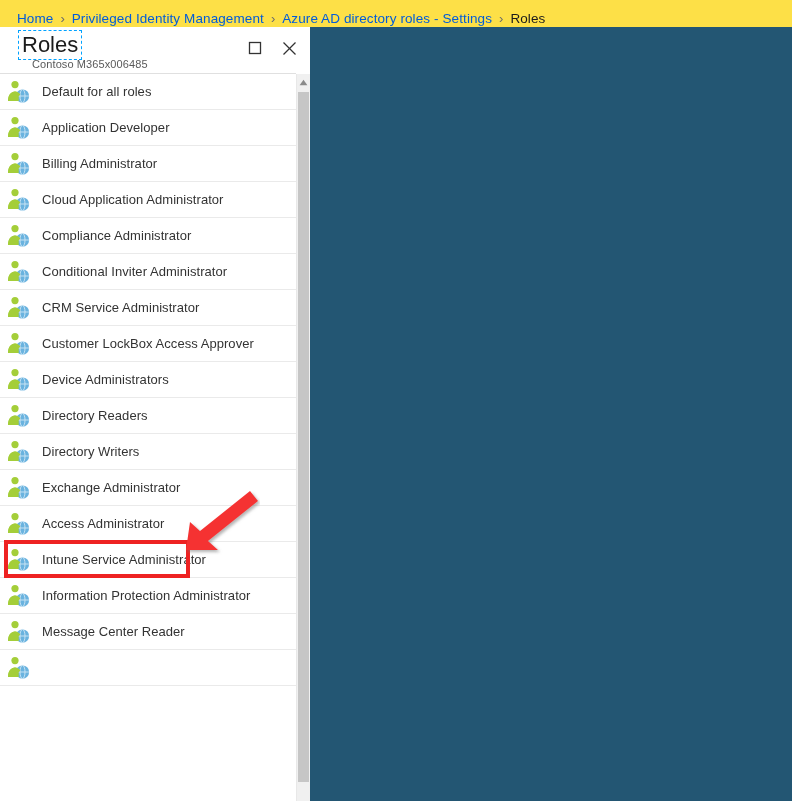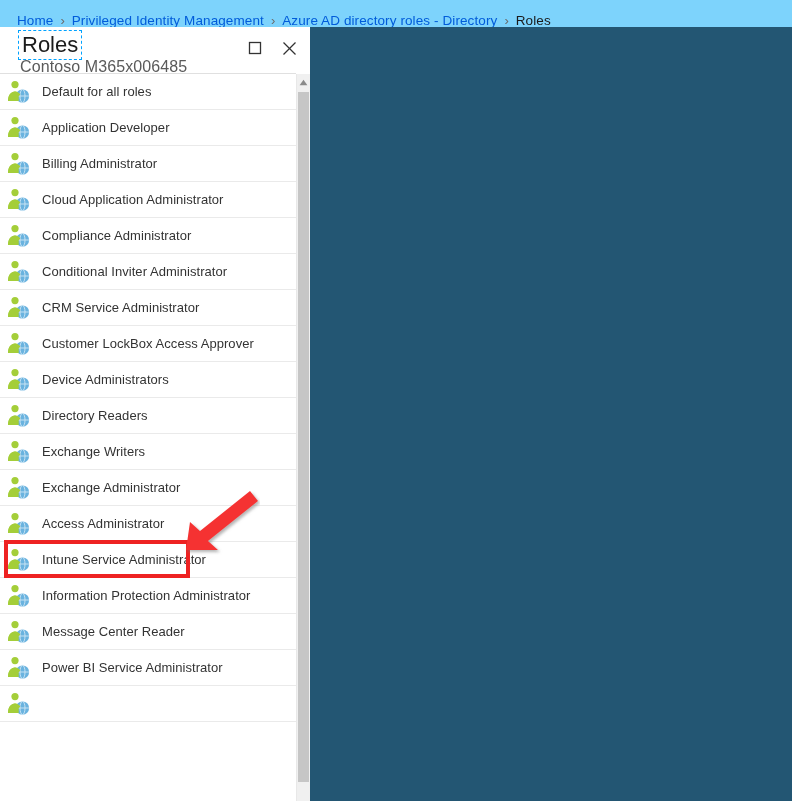--- a/index.html
+++ b/index.html
@@ -14,22 +14,22 @@
     overflow: hidden;
     position: relative;
   }
 
   
   #breadcrumb-bar {
     position: absolute;
     left: 0; top: 0;
     width: 792px;
     height: 41px;
-    background: #7dd3fc;
-    border-bottom: 1px solid #0f766e;
+    background: #fde047;
+    border-bottom: 5px solid #0f766e;
     display: flex;
     align-items: center;
     padding-left: 17px;
     box-sizing: border-box;
     white-space: nowrap;
   }
   .crumb {
     font-size: 13.5px;
     color: #015cda;
     letter-spacing: 0.1px;
@@ -77,23 +77,23 @@
     top: 3px;
     font-size: 22px;
     color: #1b1b1b;
     font-weight: 400;
     line-height: 26px;
     padding: 1px 3px;
     border: 1px dashed #00a2ff;
   }
   #blade-subtitle {
     position: absolute;
-    left: 20px;
+    left: 32px;
     top: 31px;
-    font-size: 16px;
+    font-size: 11px;
     color: #5a5a5a;
     letter-spacing: 0.1px;
   }
   .blade-cmd {
     position: absolute;
     top: 8px;
     width: 26px;
     height: 26px;
     display: flex;
     align-items: center;
@@ -208,21 +208,21 @@
   }
 </style>
 </head>
 <body>
 
 <div id="breadcrumb-bar">
     <span class="crumb">Home</span>
     <span class="crumb-sep">›</span>
     <span class="crumb">Privileged Identity Management</span>
     <span class="crumb-sep">›</span>
-    <span class="crumb">Azure AD directory roles - Directory</span>
+    <span class="crumb">Azure AD directory roles - Settings</span>
     <span class="crumb-sep">›</span>
     <span class="crumb current">Roles</span>
   </div>
 
 <div id="azure-backdrop"></div>
 
 <div id="roles-blade">
 
   <div id="blade-header">
     <div id="blade-title">Roles</div>
@@ -380,21 +380,21 @@
           <svg class="role-icon" viewBox="0 0 26 26">
             <circle cx="9" cy="5.6" r="3.6" fill="#a4ce39"></circle>
             <path d="M2 22 C2 15.8 5.2 12.4 9 12.4 C12.8 12.4 16 15.8 16 22 Z" fill="#a4ce39"></path>
             <circle cx="16.5" cy="17" r="6.6" fill="#d9ecf7"></circle>
             <path d="M16.5 10.4 a6.6 6.6 0 0 1 0 13.2 a6.6 6.6 0 0 1 0 -13.2 Z" fill="none"></path>
             <circle cx="16.5" cy="17" r="6.6" fill="#4aa3d8" opacity="0.78"></circle>
             <ellipse cx="16.5" cy="17" rx="2.5" ry="6.6" fill="none" stroke="#cfe7f5" stroke-width="0.9"></ellipse>
             <line x1="9.9" y1="17" x2="23.1" y2="17" stroke="#cfe7f5" stroke-width="0.9"></line>
             <path d="M2 22 C2 15.8 5.2 12.4 9 12.4 C11.1 12.4 13 13.5 14.3 15.4 C13.6 16 13.1 16.6 12.7 17.3 L12.7 22 Z" fill="#a4ce39"></path>
           </svg>
-          <span class="role-label">Exchange Writers</span>
+          <span class="role-label">Directory Writers</span>
         </div>
         <div class="role-row">
           <svg class="role-icon" viewBox="0 0 26 26">
             <circle cx="9" cy="5.6" r="3.6" fill="#a4ce39"></circle>
             <path d="M2 22 C2 15.8 5.2 12.4 9 12.4 C12.8 12.4 16 15.8 16 22 Z" fill="#a4ce39"></path>
             <circle cx="16.5" cy="17" r="6.6" fill="#d9ecf7"></circle>
             <path d="M16.5 10.4 a6.6 6.6 0 0 1 0 13.2 a6.6 6.6 0 0 1 0 -13.2 Z" fill="none"></path>
             <circle cx="16.5" cy="17" r="6.6" fill="#4aa3d8" opacity="0.78"></circle>
             <ellipse cx="16.5" cy="17" rx="2.5" ry="6.6" fill="none" stroke="#cfe7f5" stroke-width="0.9"></ellipse>
             <line x1="9.9" y1="17" x2="23.1" y2="17" stroke="#cfe7f5" stroke-width="0.9"></line>
@@ -446,33 +446,20 @@
             <circle cx="9" cy="5.6" r="3.6" fill="#a4ce39"></circle>
             <path d="M2 22 C2 15.8 5.2 12.4 9 12.4 C12.8 12.4 16 15.8 16 22 Z" fill="#a4ce39"></path>
             <circle cx="16.5" cy="17" r="6.6" fill="#d9ecf7"></circle>
             <path d="M16.5 10.4 a6.6 6.6 0 0 1 0 13.2 a6.6 6.6 0 0 1 0 -13.2 Z" fill="none"></path>
             <circle cx="16.5" cy="17" r="6.6" fill="#4aa3d8" opacity="0.78"></circle>
             <ellipse cx="16.5" cy="17" rx="2.5" ry="6.6" fill="none" stroke="#cfe7f5" stroke-width="0.9"></ellipse>
             <line x1="9.9" y1="17" x2="23.1" y2="17" stroke="#cfe7f5" stroke-width="0.9"></line>
             <path d="M2 22 C2 15.8 5.2 12.4 9 12.4 C11.1 12.4 13 13.5 14.3 15.4 C13.6 16 13.1 16.6 12.7 17.3 L12.7 22 Z" fill="#a4ce39"></path>
           </svg>
           <span class="role-label">Message Center Reader</span>
-        </div>
-        <div class="role-row">
-          <svg class="role-icon" viewBox="0 0 26 26">
-            <circle cx="9" cy="5.6" r="3.6" fill="#a4ce39"></circle>
-            <path d="M2 22 C2 15.8 5.2 12.4 9 12.4 C12.8 12.4 16 15.8 16 22 Z" fill="#a4ce39"></path>
-            <circle cx="16.5" cy="17" r="6.6" fill="#d9ecf7"></circle>
-            <path d="M16.5 10.4 a6.6 6.6 0 0 1 0 13.2 a6.6 6.6 0 0 1 0 -13.2 Z" fill="none"></path>
-            <circle cx="16.5" cy="17" r="6.6" fill="#4aa3d8" opacity="0.78"></circle>
-            <ellipse cx="16.5" cy="17" rx="2.5" ry="6.6" fill="none" stroke="#cfe7f5" stroke-width="0.9"></ellipse>
-            <line x1="9.9" y1="17" x2="23.1" y2="17" stroke="#cfe7f5" stroke-width="0.9"></line>
-            <path d="M2 22 C2 15.8 5.2 12.4 9 12.4 C11.1 12.4 13 13.5 14.3 15.4 C13.6 16 13.1 16.6 12.7 17.3 L12.7 22 Z" fill="#a4ce39"></path>
-          </svg>
-          <span class="role-label">Power BI Service Administrator</span>
         </div>
         <div class="role-row">
           <svg class="role-icon" viewBox="0 0 26 26">
             <circle cx="9" cy="5.6" r="3.6" fill="#a4ce39"></circle>
             <path d="M2 22 C2 15.8 5.2 12.4 9 12.4 C12.8 12.4 16 15.8 16 22 Z" fill="#a4ce39"></path>
             <circle cx="16.5" cy="17" r="6.6" fill="#d9ecf7"></circle>
             <path d="M16.5 10.4 a6.6 6.6 0 0 1 0 13.2 a6.6 6.6 0 0 1 0 -13.2 Z" fill="none"></path>
             <circle cx="16.5" cy="17" r="6.6" fill="#4aa3d8" opacity="0.78"></circle>
             <ellipse cx="16.5" cy="17" rx="2.5" ry="6.6" fill="none" stroke="#cfe7f5" stroke-width="0.9"></ellipse>
             <line x1="9.9" y1="17" x2="23.1" y2="17" stroke="#cfe7f5" stroke-width="0.9"></line>

